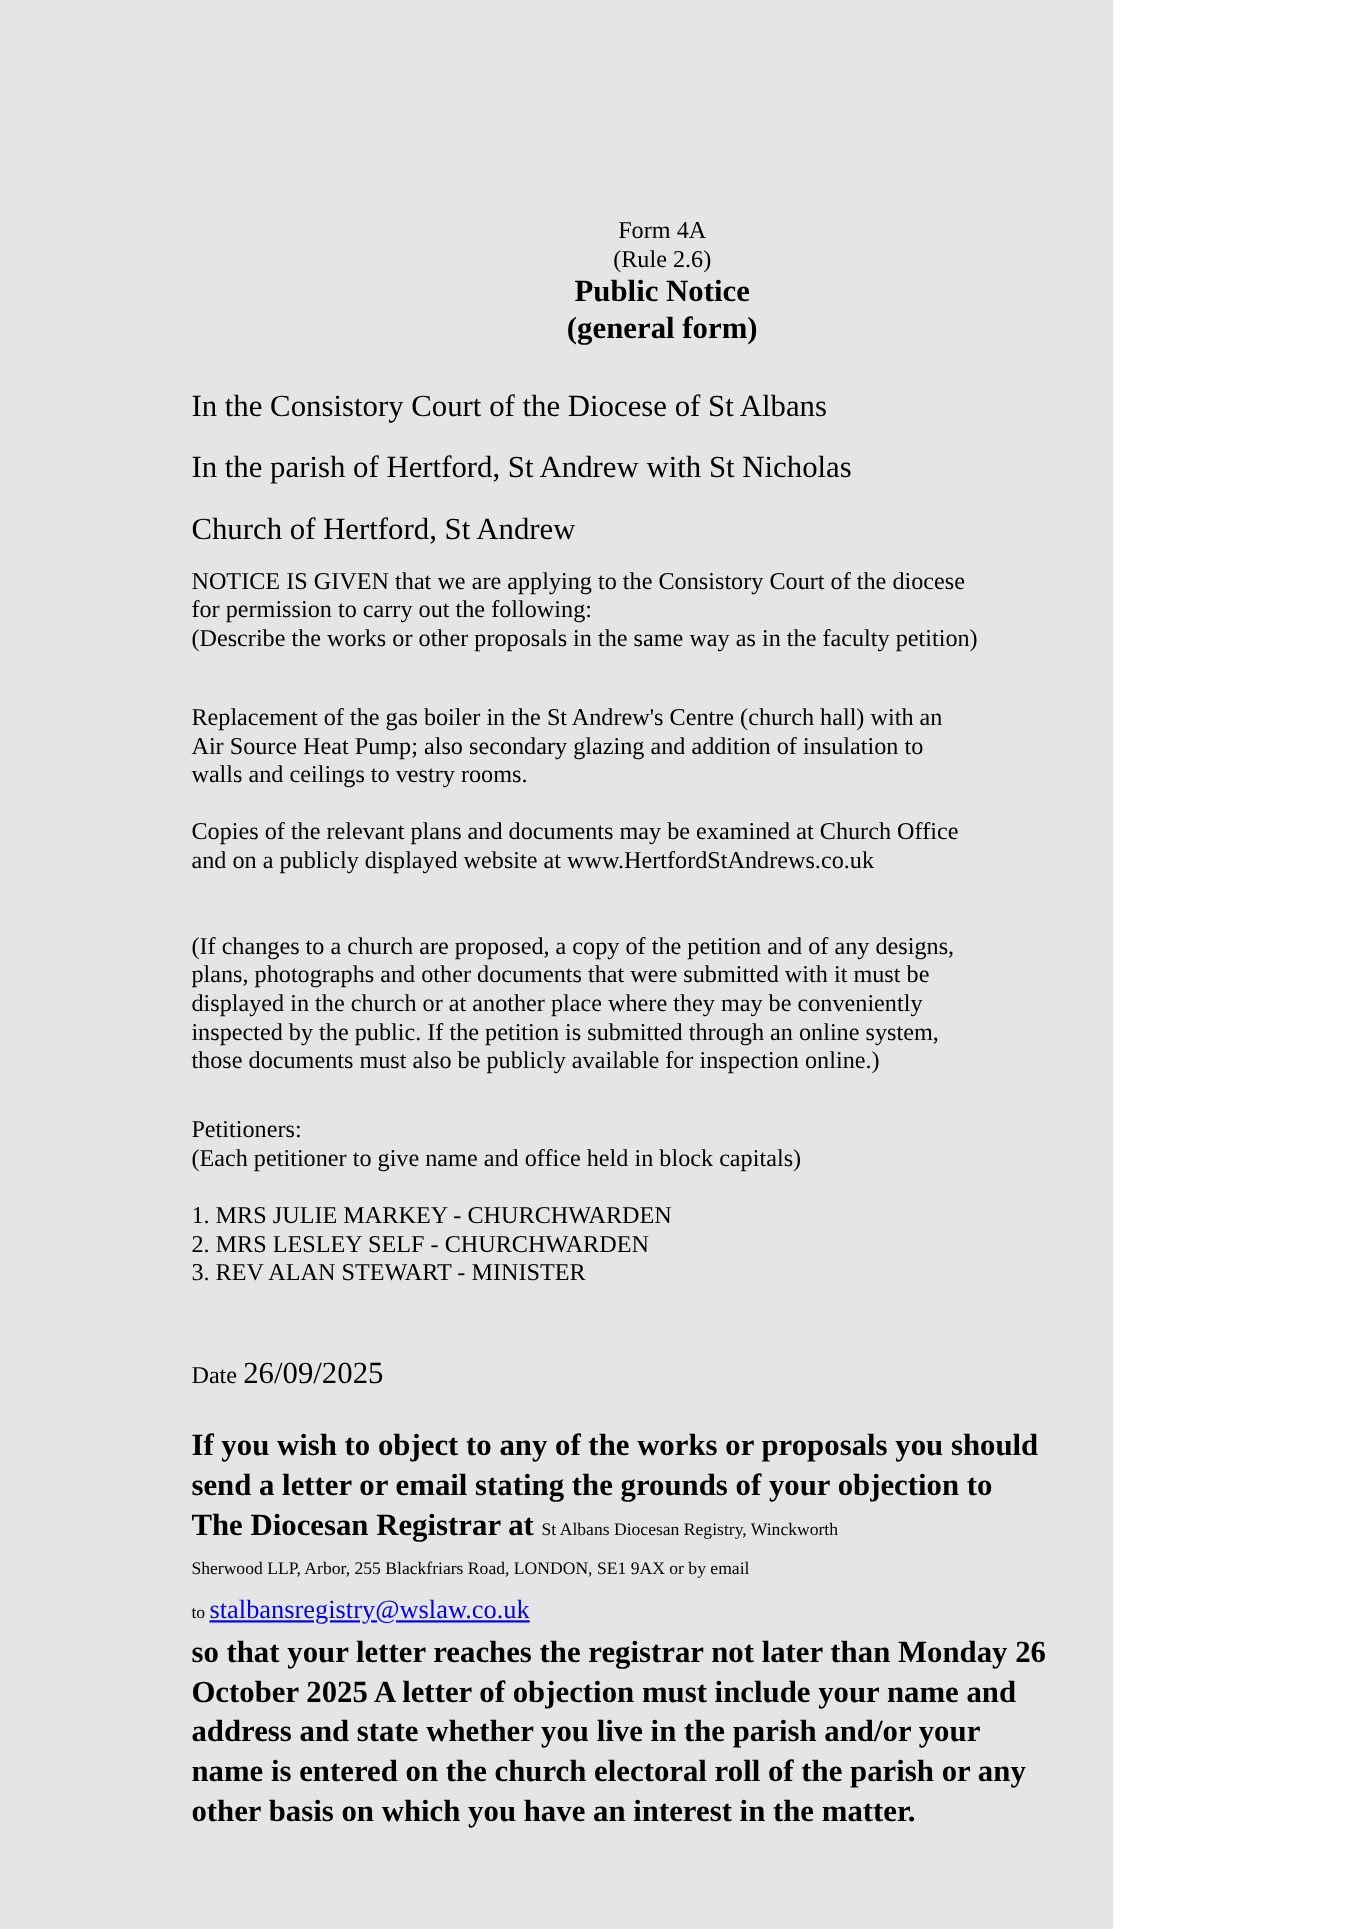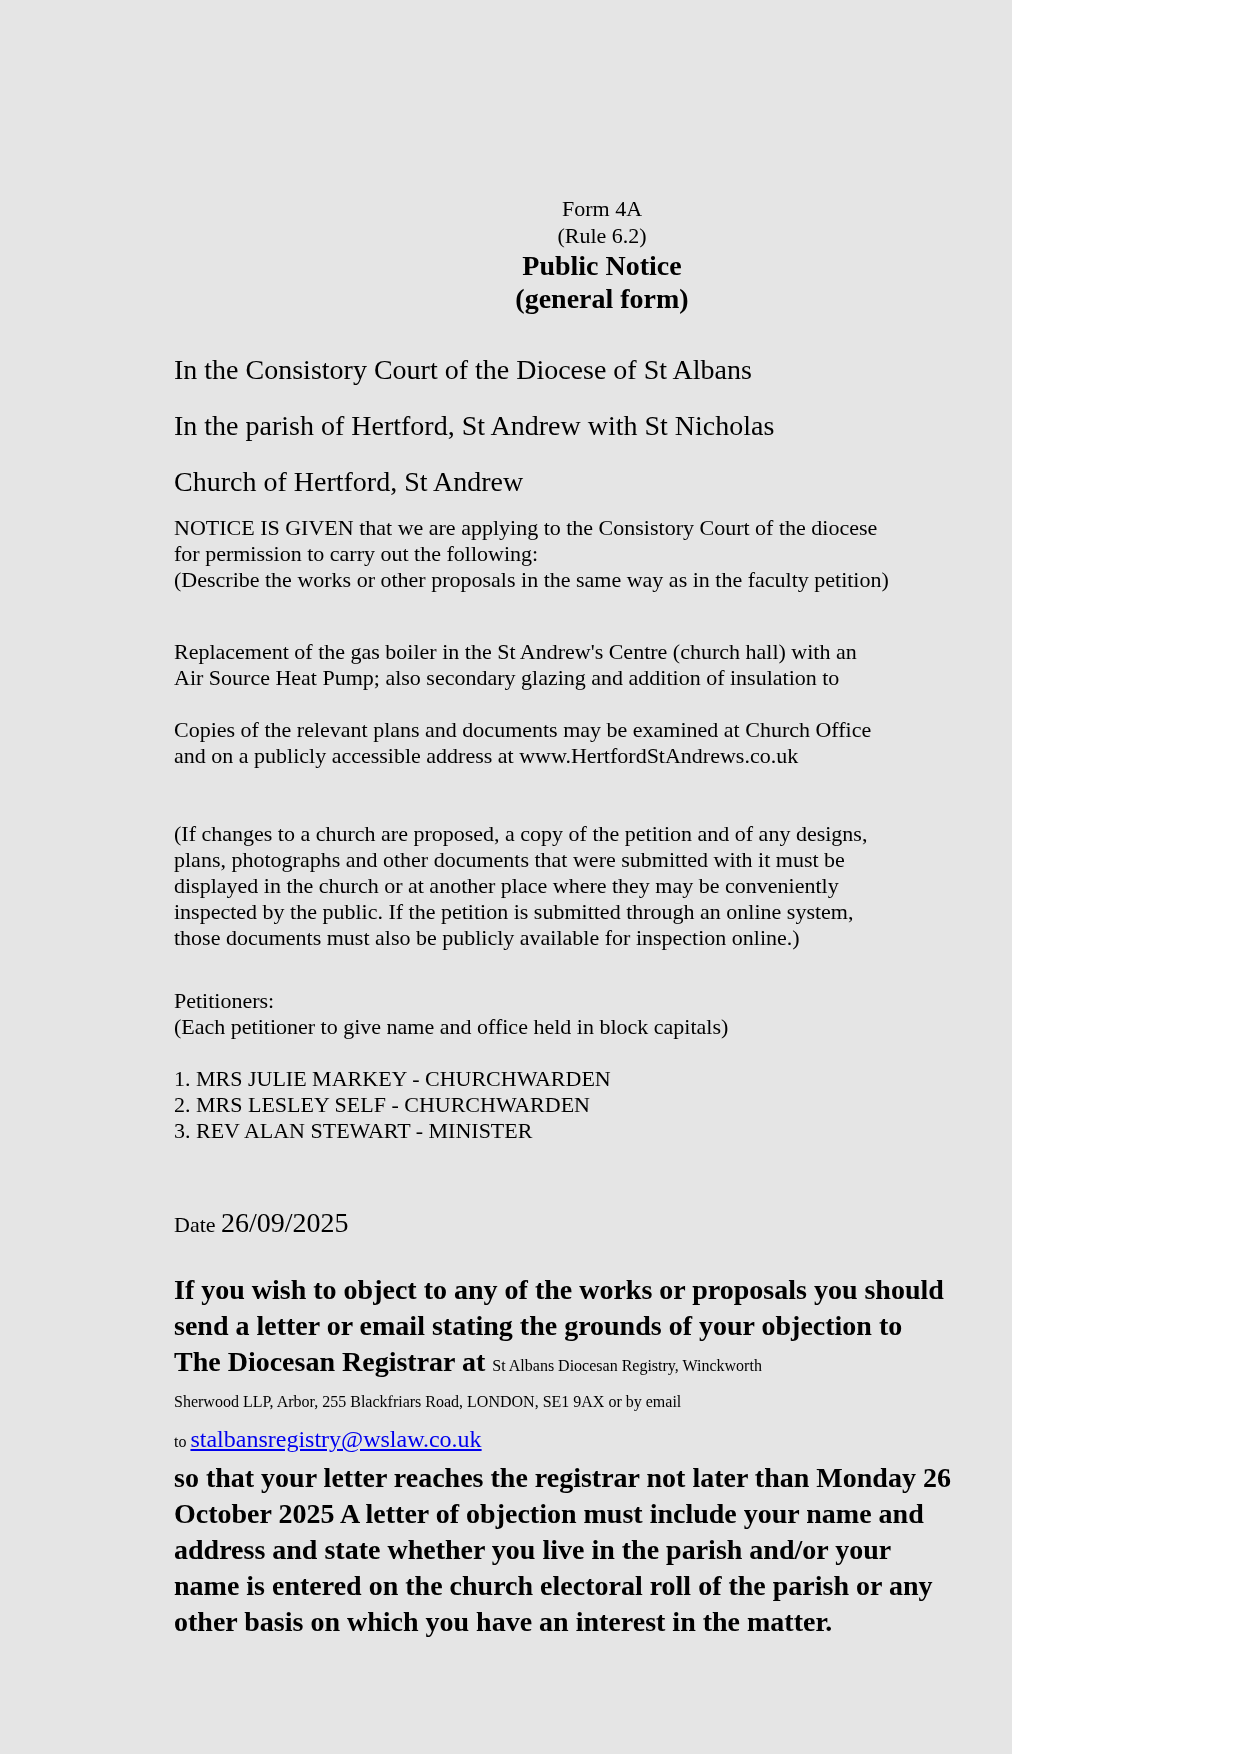--- a/index.html
+++ b/index.html
@@ -91,43 +91,44 @@
   }
 </style>
 </head>
 <body>
 
 <div class="page">
   <div class="content">
 
     <div class="header-block">
       <div class="line header-small">Form 4A</div>
-      <div class="line header-small">(Rule 6.2)</div>
+      <div class="line header-small">(Rule 2.6)</div>
       <div class="line header-bold">Public Notice</div>
       <div class="line header-bold">(general form)</div>
     </div>
 
     <div class="line heading heading-court">In the Consistory Court of the Diocese of St Albans</div>
     <div class="line heading heading-parish">In the parish of Hertford, St Andrew with St Nicholas</div>
     <div class="line heading heading-church">Church of Hertford, St Andrew</div>
 
     <div class="body-para para-notice">
       <div class="line">NOTICE IS GIVEN that we are applying to the Consistory Court of the diocese</div>
       <div class="line">for permission to carry out the following:</div>
       <div class="line">(Describe the works or other proposals in the same way as in the faculty petition)</div>
     </div>
 
     <div class="body-para para-works">
       <div class="line">Replacement of the gas boiler in the St Andrew's Centre (church hall) with an</div>
       <div class="line">Air Source Heat Pump; also secondary glazing and addition of insulation to</div>
+      <div class="line">walls and ceilings to vestry rooms.</div>
     </div>
 
     <div class="body-para para-copies">
       <div class="line">Copies of the relevant plans and documents may be examined at Church Office</div>
-      <div class="line">and on a publicly accessible address at www.HertfordStAndrews.co.uk</div>
+      <div class="line">and on a publicly displayed website at www.HertfordStAndrews.co.uk</div>
     </div>
 
     <div class="body-para para-display-note">
       <div class="line">(If changes to a church are proposed, a copy of the petition and of any designs,</div>
       <div class="line">plans, photographs and other documents that were submitted with it must be</div>
       <div class="line">displayed in the church or at another place where they may be conveniently</div>
       <div class="line">inspected by the public. If the petition is submitted through an online system,</div>
       <div class="line">those documents must also be publicly available for inspection online.)</div>
     </div>
 

